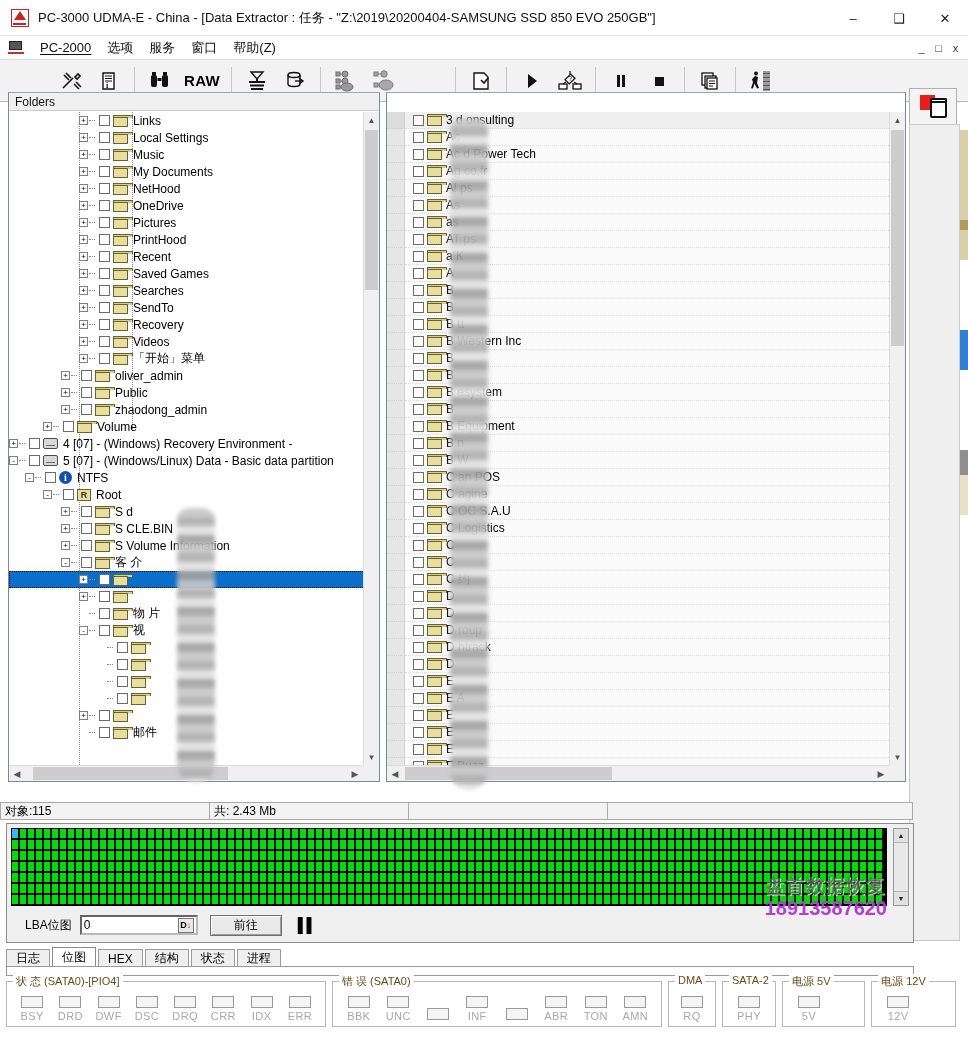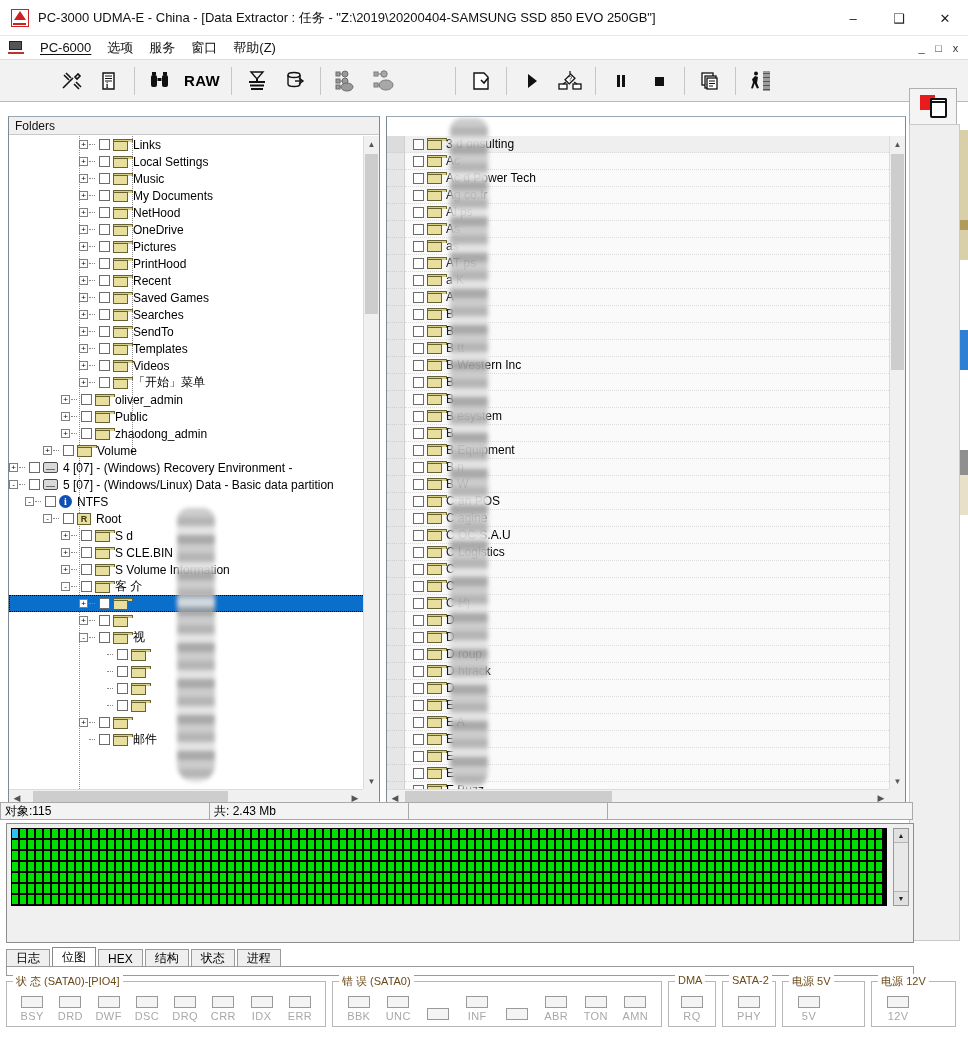--- a/index.html
+++ b/index.html
@@ -59,21 +59,21 @@
   .tb-sep { width:1px; height:28px; background:#c6c6c6; margin:0 6px; flex:none; }
   .tb-spacer { width:46px; flex:none; }
   .tb-btn {
     width:38px; height:34px; display:flex; align-items:center; justify-content:center;
     flex:none; position:relative;
   }
   .tb-btn svg { display:block; }
   .tb-btn.text { font-size:15px; font-weight:bold; letter-spacing:0.3px; width:46px;}
 
   
-  .main { position:absolute; left:0; top:114px; width:914px; height:704px; }
+  .main { position:absolute; left:0; top:90px; width:914px; height:704px; }
 
   .panel {
     position:absolute; background:#fff;
     border:1px solid #7d8a96; border-top-color:#9aa6b0;
   }
   .panel-hdr {
     height:18px; background:#f0f0f0; border-bottom:1px solid #c9c9c9;
     font-size:12px; padding:1px 0 0 6px; color:#111;
     display:flex; align-items:center;
   }
@@ -254,21 +254,21 @@
     <div class="win-btn">❑</div>
     <div class="win-btn close">✕</div>
   </div>
 </div>
 
 <div class="menubar">
   <div class="menu-icon">
     <div class="mi-body"></div>
       <div class="mi-base"></div>
   </div>
-  <div class="menu-item" style="text-decoration:underline;text-underline-offset:2px;">PC-6000</div>
+  <div class="menu-item" style="text-decoration:underline;text-underline-offset:2px;">PC-2000</div>
   <div class="menu-item">选项</div>
   <div class="menu-item">服务</div>
   <div class="menu-item">窗口</div>
   <div class="menu-item">帮助(Z)</div>
   <div class="mdi-btns">
     <div class="mdi-btn">_</div>
     <div class="mdi-btn">□</div>
     <div class="mdi-btn">x</div>
   </div>
 </div>
@@ -590,21 +590,21 @@
             <span class="tlbl">SendTo</span>
           </div>
           <div class="trow" style="padding-left: 70px;">
             <span class="tog">+</span>
             <span class="dots"></span>
             <span class="cbx"></span>
             <span class="fold">
               <span class="tab"></span>
               <span class="bd"></span>
             </span>
-            <span class="tlbl">Templates</span>
+            <span class="tlbl">Recovery</span>
           </div>
           <div class="trow" style="padding-left: 70px;">
             <span class="tog">+</span>
             <span class="dots"></span>
             <span class="cbx"></span>
             <span class="fold">
               <span class="tab"></span>
               <span class="bd"></span>
             </span>
             <span class="tlbl">Videos</span>
@@ -739,20 +739,30 @@
           </div>
           <div class="trow" style="padding-left: 70px;">
             <span class="tog">+</span>
             <span class="dots"></span>
             <span class="cbx"></span>
             <span class="fold">
               <span class="tab"></span>
               <span class="bd"></span>
             </span>
             <span class="tlbl"></span>
+          </div>
+          <div class="trow" style="padding-left: 70px;">
+            <span class="tog none"></span>
+            <span class="dots"></span>
+            <span class="cbx"></span>
+            <span class="fold">
+              <span class="tab"></span>
+              <span class="bd"></span>
+            </span>
+            <span class="tlbl">物     片</span>
           </div>
           <div class="trow" style="padding-left: 70px;">
             <span class="tog">-</span>
             <span class="dots"></span>
             <span class="cbx"></span>
             <span class="fold">
               <span class="tab"></span>
               <span class="bd"></span>
             </span>
             <span class="tlbl">视</span>
@@ -2073,21 +2083,37 @@
       <span class="bm-cell" style="background: rgb(0, 224, 0);"></span>
       <span class="bm-cell" style="background: rgb(0, 224, 0);"></span>
       <span class="bm-cell" style="background: rgb(0, 224, 0);"></span>
       <span class="bm-cell" style="background: rgb(0, 224, 0);"></span>
     </div>
   <div class="bm-vsb">
     <div class="a">▲</div>
     <div class="a b">▼</div>
   </div>
 
-
+  <div class="bm-ctrl">
+    <div class="bm-label">LBA位图</div>
+    <div class="lba-input">
+      <span class="val">0</span>
+      <span class="spin">
+        <span>D</span>
+          <span class="down">↓</span>
+      </span>
+    </div>
+    <div class="goto-btn">前往</div>
+    <div class="pause-ico">▌▌</div>
+  </div>
+
+  <div class="watermark">
+    <div class="wm-cn">盘首数据恢复</div>
+    <div class="wm-num">18913587620</div>
+  </div>
 </div>
 
 <div class="tabs" id="tabs">
     <div class="tab">日志</div>
     <div class="tab active">位图</div>
     <div class="tab">HEX</div>
     <div class="tab">结构</div>
     <div class="tab">状态</div>
     <div class="tab">进程</div>
   </div>

